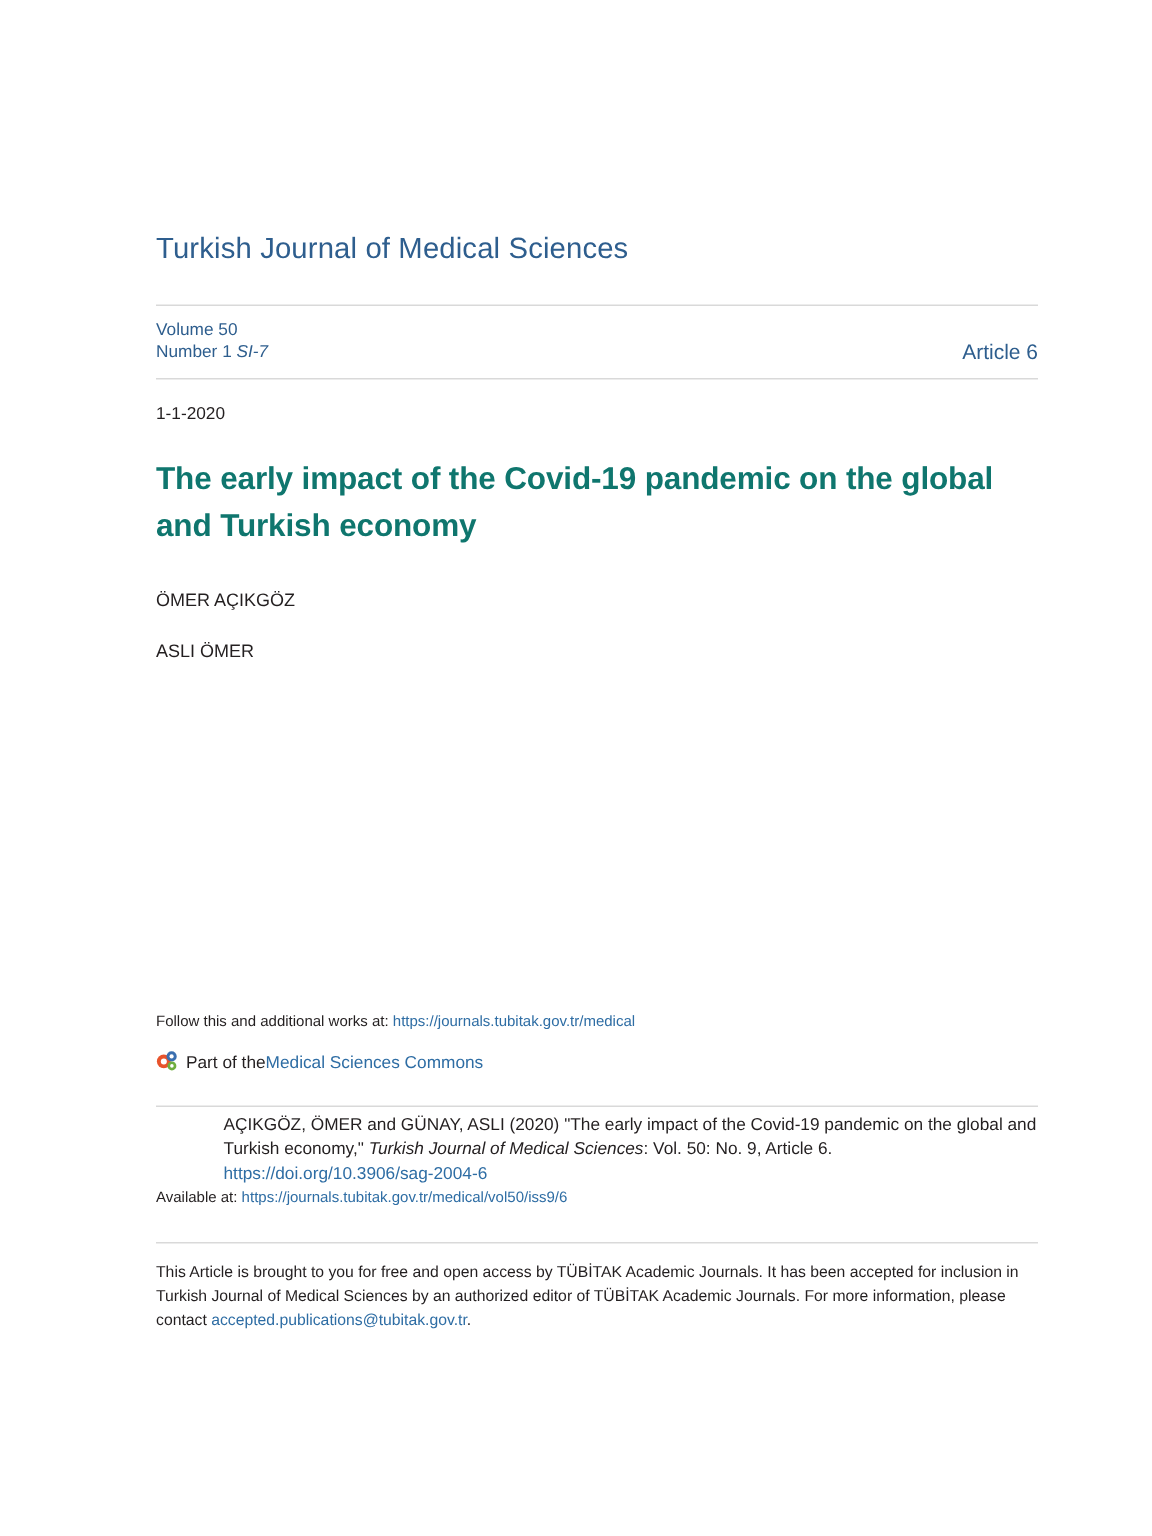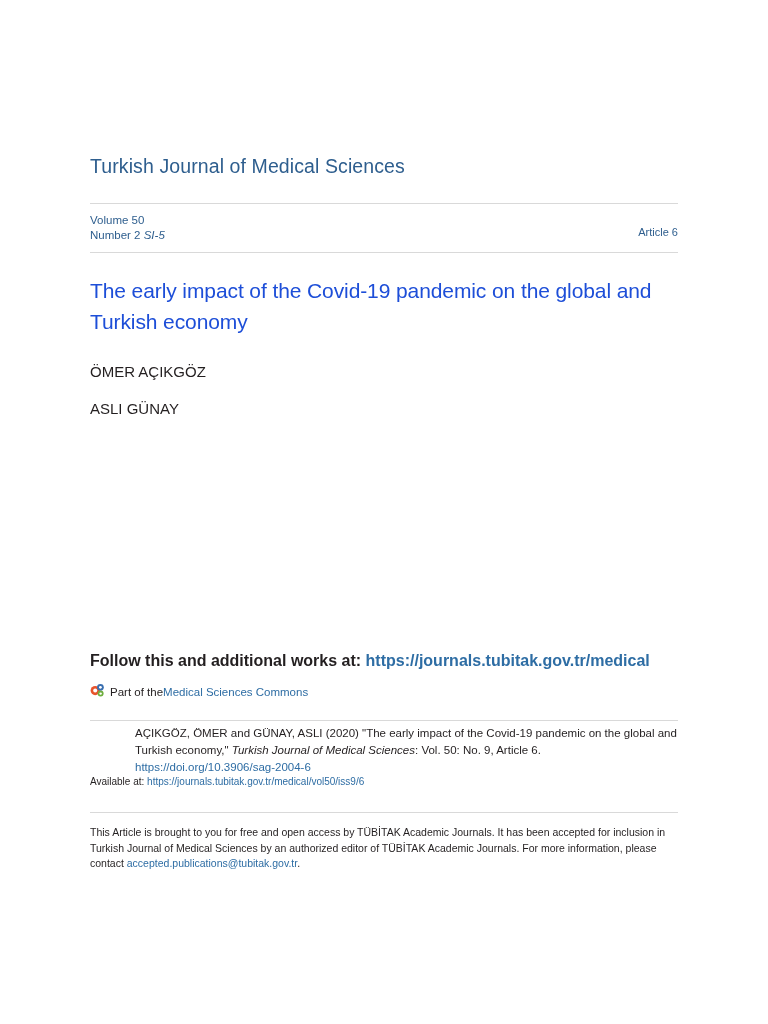--- a/index.html
+++ b/index.html
@@ -16,21 +16,21 @@
   }
   .page {
     position: relative;
     width: 768px;
     height: 1024px;
     background: #ffffff;
     overflow: hidden;
   }
   .content {
     position: absolute;
-    left: 90px;
+    left: 104px;
     top: 0;
     width: 588px;
   }
   .journal-title {
     margin-top: 155px;
     font-size: 19.5px;
     color: #2e5e8e;
     letter-spacing: 0.1px;
     line-height: 1.2;
   }
@@ -52,51 +52,50 @@
   }
   .volume-left {
     font-size: 11.5px;
     color: #2e5e8e;
     line-height: 1.25;
   }
   .volume-left .si {
     font-style: italic;
   }
   .volume-right {
-    font-size: 11px;
+    font-size: 14px;
     color: #2e5e8e;
     padding-top: 13px;
   }
   .rule-bottom { margin-top: 1px; }
   .pub-date {
     margin-top: 17px;
     font-size: 11.5px;
     color: #231f20;
   }
   .doc-title {
     margin-top: 22px;
     font-size: 21px;
     line-height: 1.48;
-    color: #1d4ed8;
-    font-weight: normal;
+    color: #0f766e;
+    font-weight: bold;
     letter-spacing: -0.1px;
   }
   .author {
     margin-top: 20px;
-    font-size: 15px;
+    font-size: 12px;
     color: #231f20;
   }
   .author.first { margin-top: 26px; }
   .spacer {
     height: 235px;
   }
   .follow-line {
-    font-size: 16px;
-    color: #231f20;
-    font-weight: bold;
+    font-size: 10px;
+    color: #231f20;
   }
   a.link, .link {
     color: #2e6da4;
     text-decoration: none;
   }
   .commons-row {
     margin-top: 13px;
     display: flex;
     align-items: flex-end;
     font-size: 11.5px;
@@ -148,32 +147,33 @@
 <div class="page">
   <div class="content">
 
     <div class="journal-title">Turkish Journal of Medical Sciences</div>
 
     <hr class="rule rule-top">
 
     <div class="volume-row">
       <div class="volume-left">
         <div>Volume 50</div>
-        <div><span>Number 2 </span><span class="si">SI-5</span></div>
+        <div><span>Number 1 </span><span class="si">SI-7</span></div>
       </div>
       <div class="volume-right">Article 6</div>
     </div>
 
     <hr class="rule rule-bottom">
 
+    <div class="pub-date">1-1-2020</div>
 
     <div class="doc-title">The early impact of the Covid-19 pandemic on the global and Turkish economy</div>
 
     <div class="author first">ÖMER AÇIKGÖZ</div>
-    <div class="author">ASLI GÜNAY</div>
+    <div class="author">ASLI ÖMER</div>
 
     <div class="spacer"></div>
 
     <div class="follow-line"><span>Follow this and additional works at: </span><a class="link" href="#">https://journals.tubitak.gov.tr/medical</a></div>
 
     <div class="commons-row">
       <span class="commons-icon">
         <svg width="15" height="15" viewBox="0 0 15 15" xmlns="http://www.w3.org/2000/svg">
           <circle cx="5.2" cy="7.6" r="4.6" fill="#e8532b"></circle>
           <circle cx="5.2" cy="7.6" r="2.0" fill="#ffffff"></circle>

